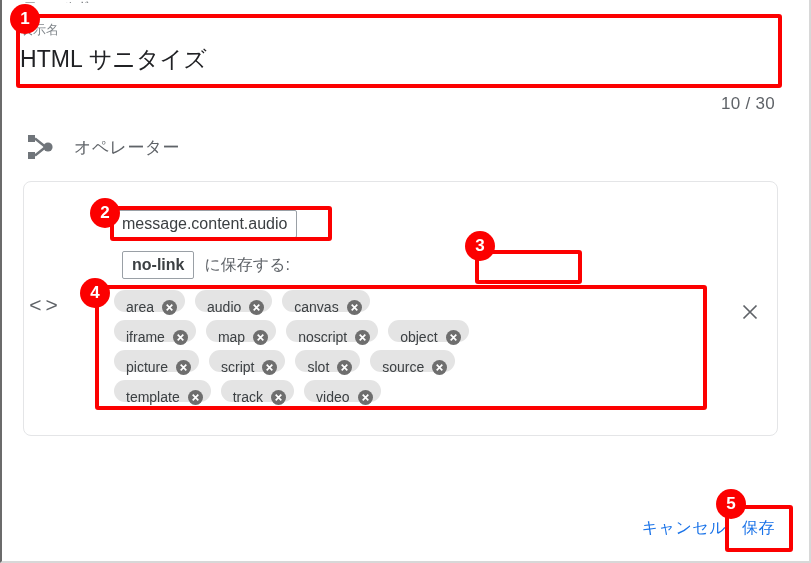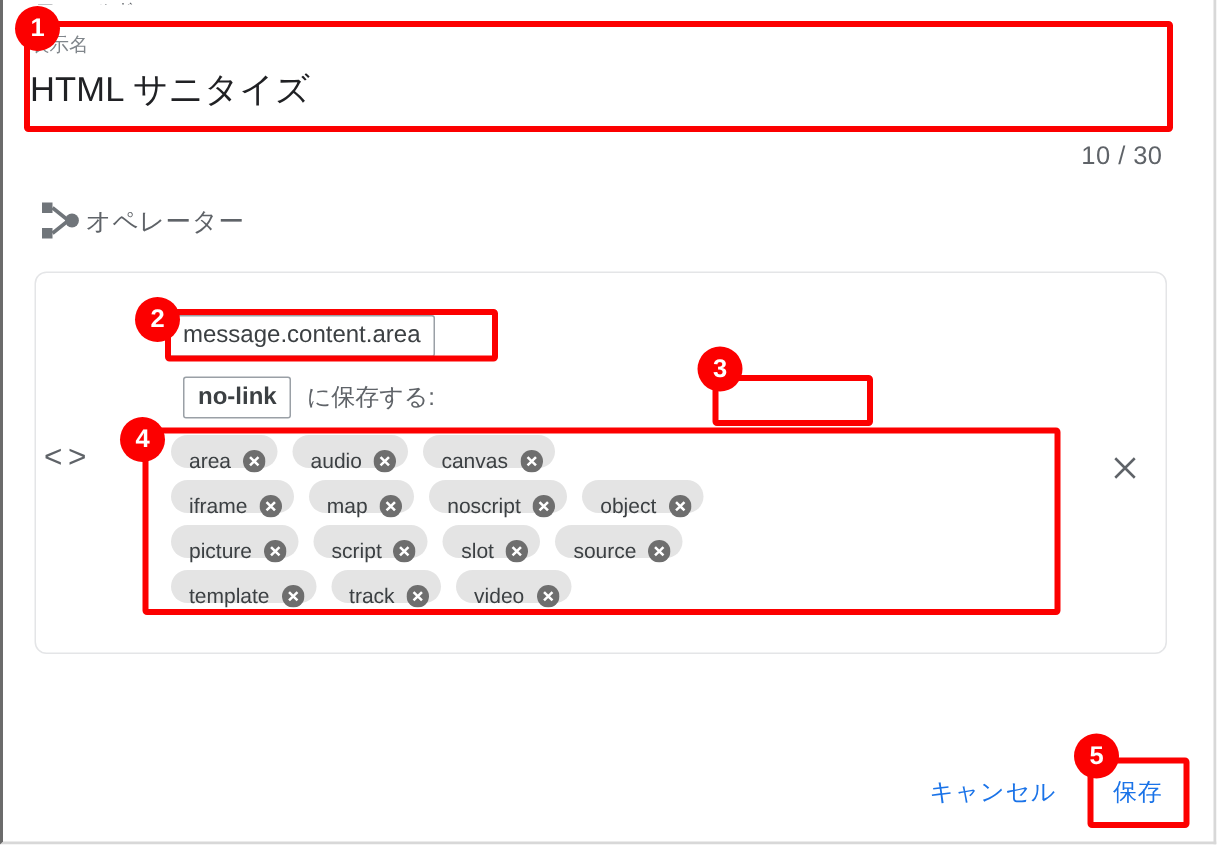--- a/index.html
+++ b/index.html
@@ -70,21 +70,21 @@
     letter-spacing: 0.3px;
   }
 
   
   .op-header {
     position: absolute;
     left: 24px;
     top: 132px;
     display: flex;
     align-items: center;
-    gap: 1px;
+    gap: 18px;
   }
   .op-icon {
     width: 30px;
     height: 30px;
     display: block;
     color: #70757a;
   }
   .op-title {
     font-size: 17px;
     color: #5f6368;
@@ -196,21 +196,20 @@
     display: block;
   }
 
   
   .actions {
     position: absolute;
     right: 26px;
     bottom: 16px;
     display: flex;
     align-items: center;
-    gap: 22px;
   }
   .btn-text {
     font-size: 16px;
     color: #1a73e8;
     letter-spacing: 0.5px;
     padding: 6px 8px;
     background: none;
     border: none;
     font-family: inherit;
     cursor: pointer;
@@ -270,21 +269,21 @@
   <div class="code-icon">&lt; &gt;</div>
 
   <span class="close-icon">
     <svg viewBox="0 0 24 24" width="24" height="24" aria-hidden="true">
       <path d="M5.5 5.5 L18.5 18.5 M18.5 5.5 L5.5 18.5" stroke="#5f6368" stroke-width="1.7" fill="none"></path>
     </svg>
   </span>
 
   <div class="formula">
     <div class="formula-row1">
-      <span class="token-box">message.content.area</span>
+      <span class="token-box">message.content.audio</span>
     </div>
     <div class="formula-row2">
       <span class="token-box">no-link</span>
       <span>に保存する:</span>
     </div>
   </div>
 
   <div class="chips">
 
     <div class="chip-row">

